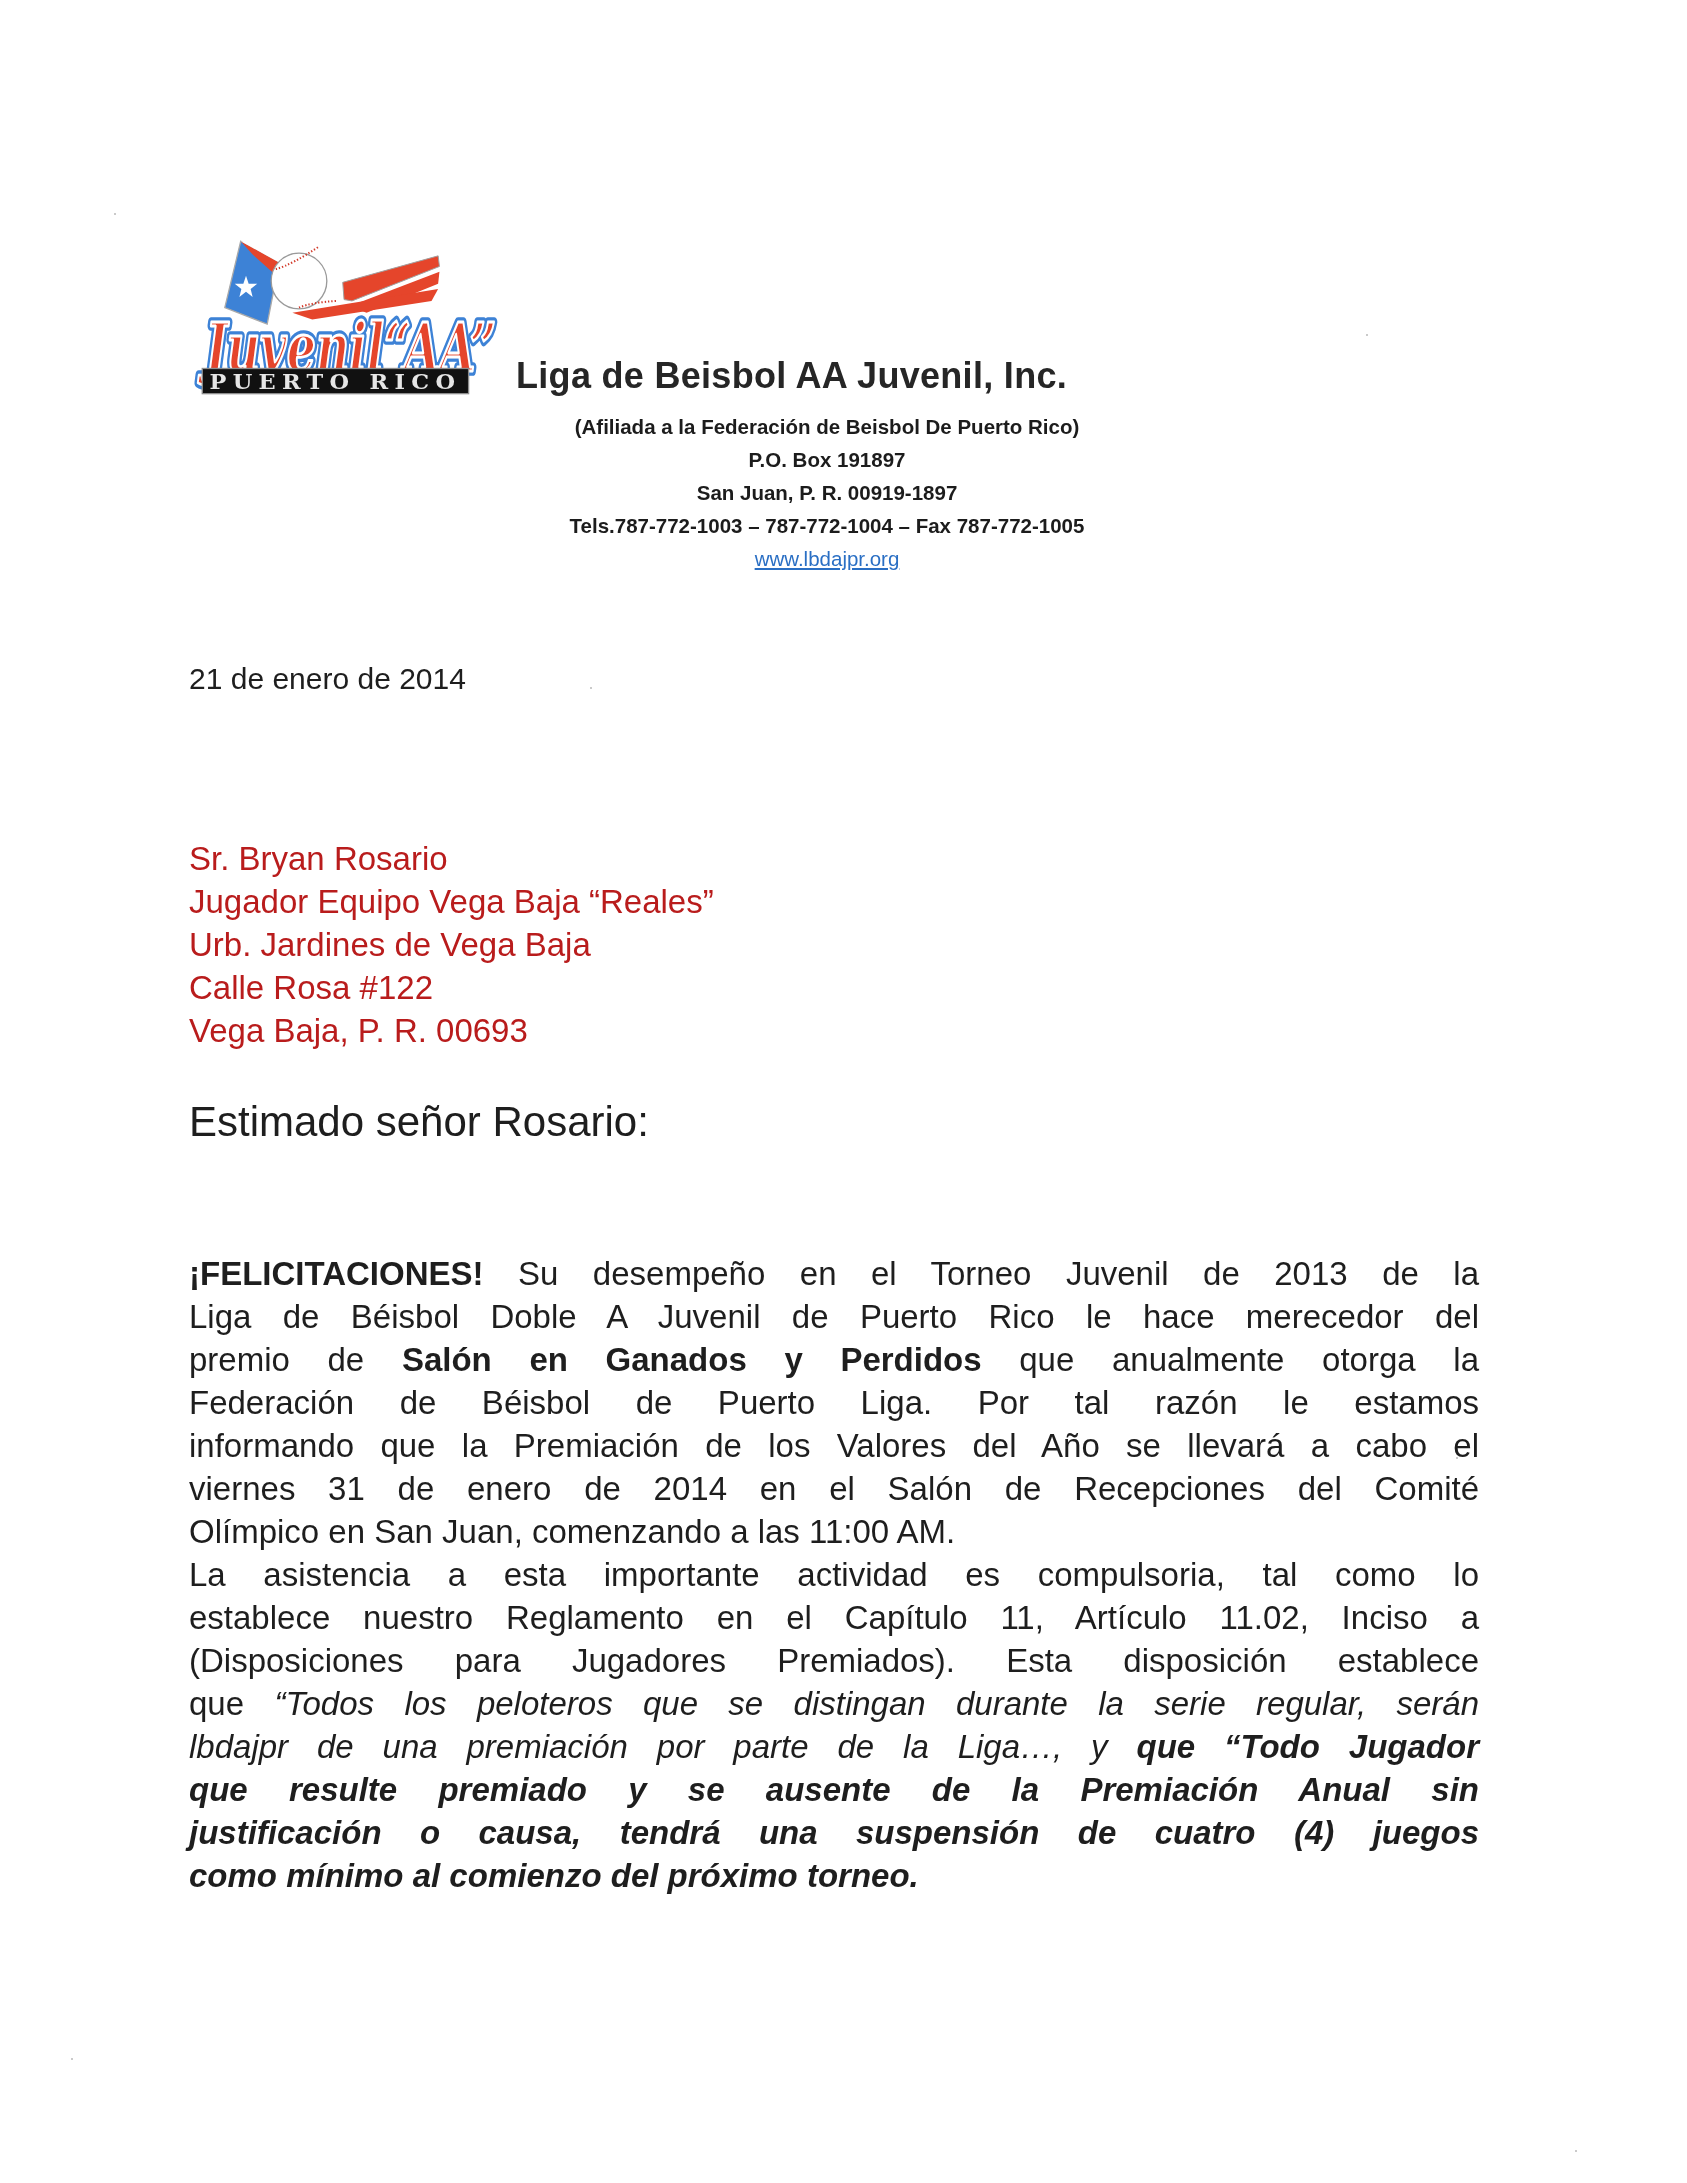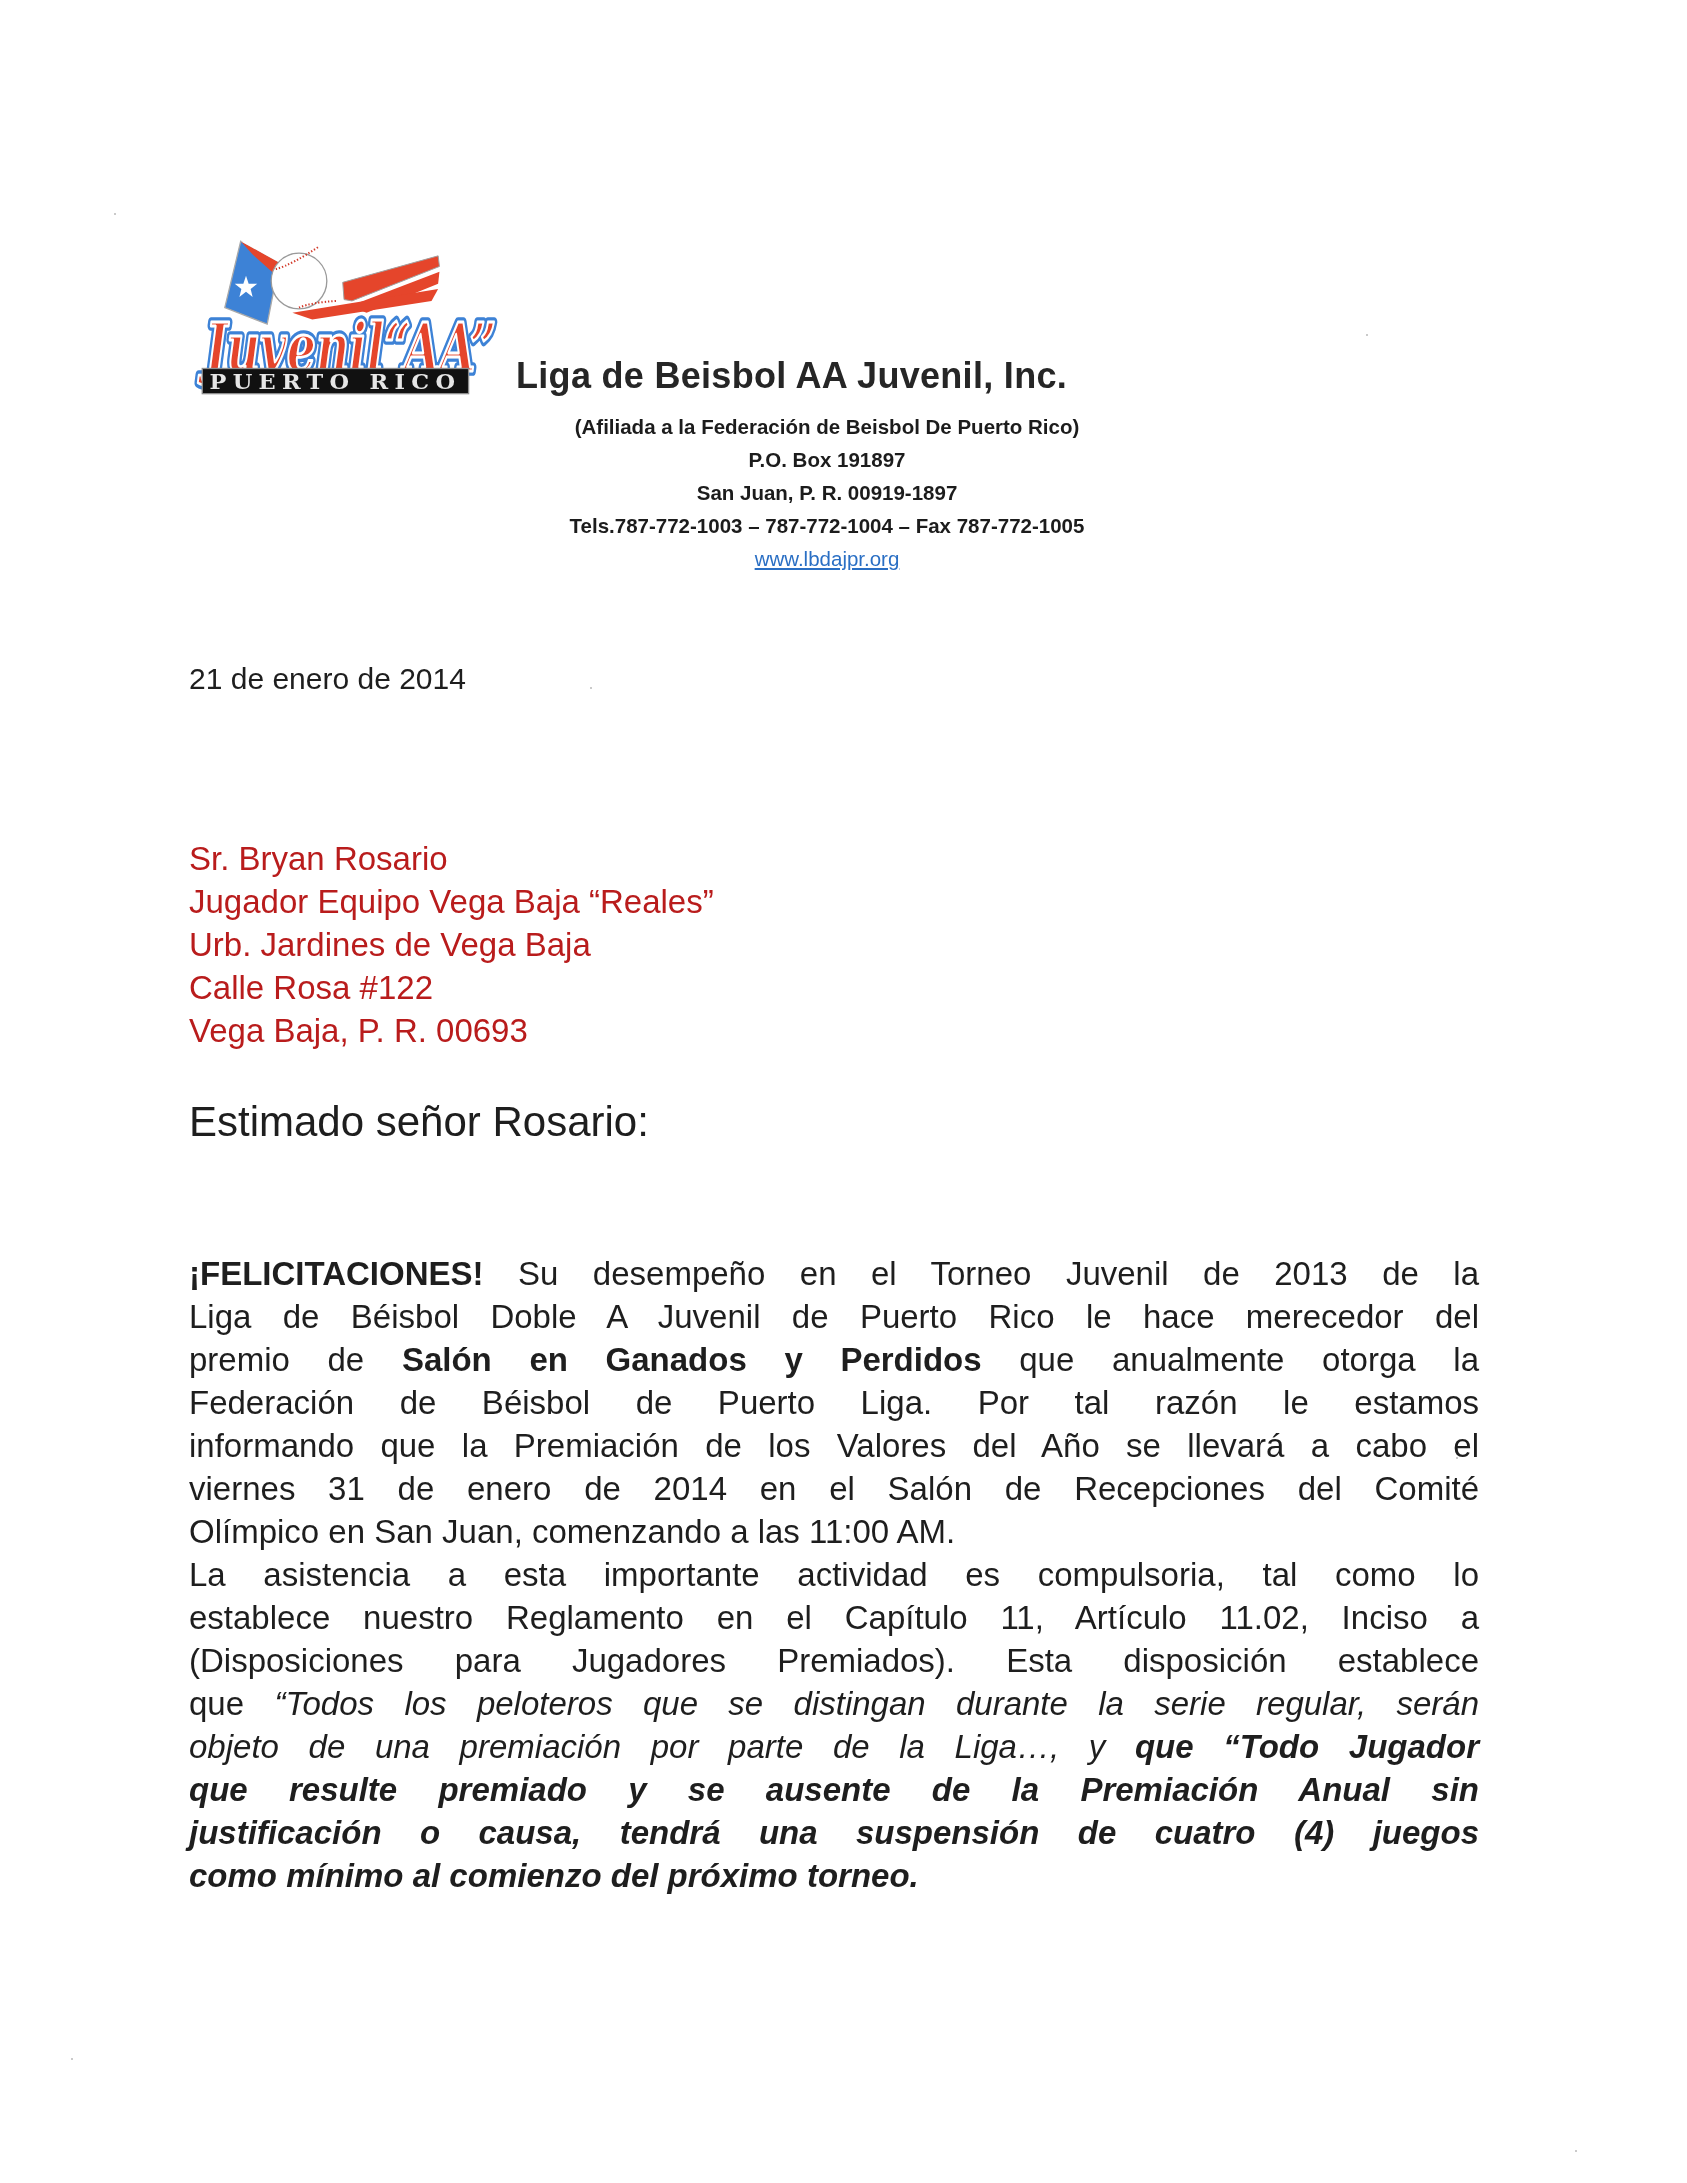--- a/index.html
+++ b/index.html
@@ -187,21 +187,21 @@
     <span class="line">informando que la Premiación de los Valores del Año se llevará a cabo el</span>
     <span class="line">viernes 31 de enero de 2014 en el Salón de Recepciones del Comité</span>
     <span class="line last">Olímpico en San Juan, comenzando a las 11:00 AM.</span>
   </div>
 
   <div class="para para-2">
     <span class="line">La asistencia a esta importante actividad es compulsoria, tal como lo</span>
     <span class="line">establece nuestro Reglamento en el Capítulo 11, Artículo 11.02, Inciso a</span>
     <span class="line">(Disposiciones para Jugadores Premiados).  Esta disposición establece</span>
     <span class="line"><span>que </span><i>“Todos los peloteros que se distingan durante la serie regular, serán</i></span>
-    <span class="line"><i>objeto de una premiación por parte de la Liga…, y </i><span class="bi">que “Todo Jugador</span></span>
+    <span class="line"><i>lbdajpr de una premiación por parte de la Liga…, y </i><span class="bi">que “Todo Jugador</span></span>
     <span class="line bi">que resulte premiado y se ausente de la Premiación Anual sin</span>
     <span class="line bi">justificación o causa, tendrá una suspensión de cuatro (4) juegos</span>
     <span class="line last bi">como mínimo al comienzo del próximo torneo.</span>
   </div>
 
   <div class="speck" style="left:114px;top:213px;"></div>
   <div class="speck" style="left:590px;top:687px;"></div>
   <div class="speck" style="left:1366px;top:334px;"></div>
   <div class="speck" style="left:1456px;top:1457px;"></div>
   <div class="speck" style="left:71px;top:2058px;"></div>

